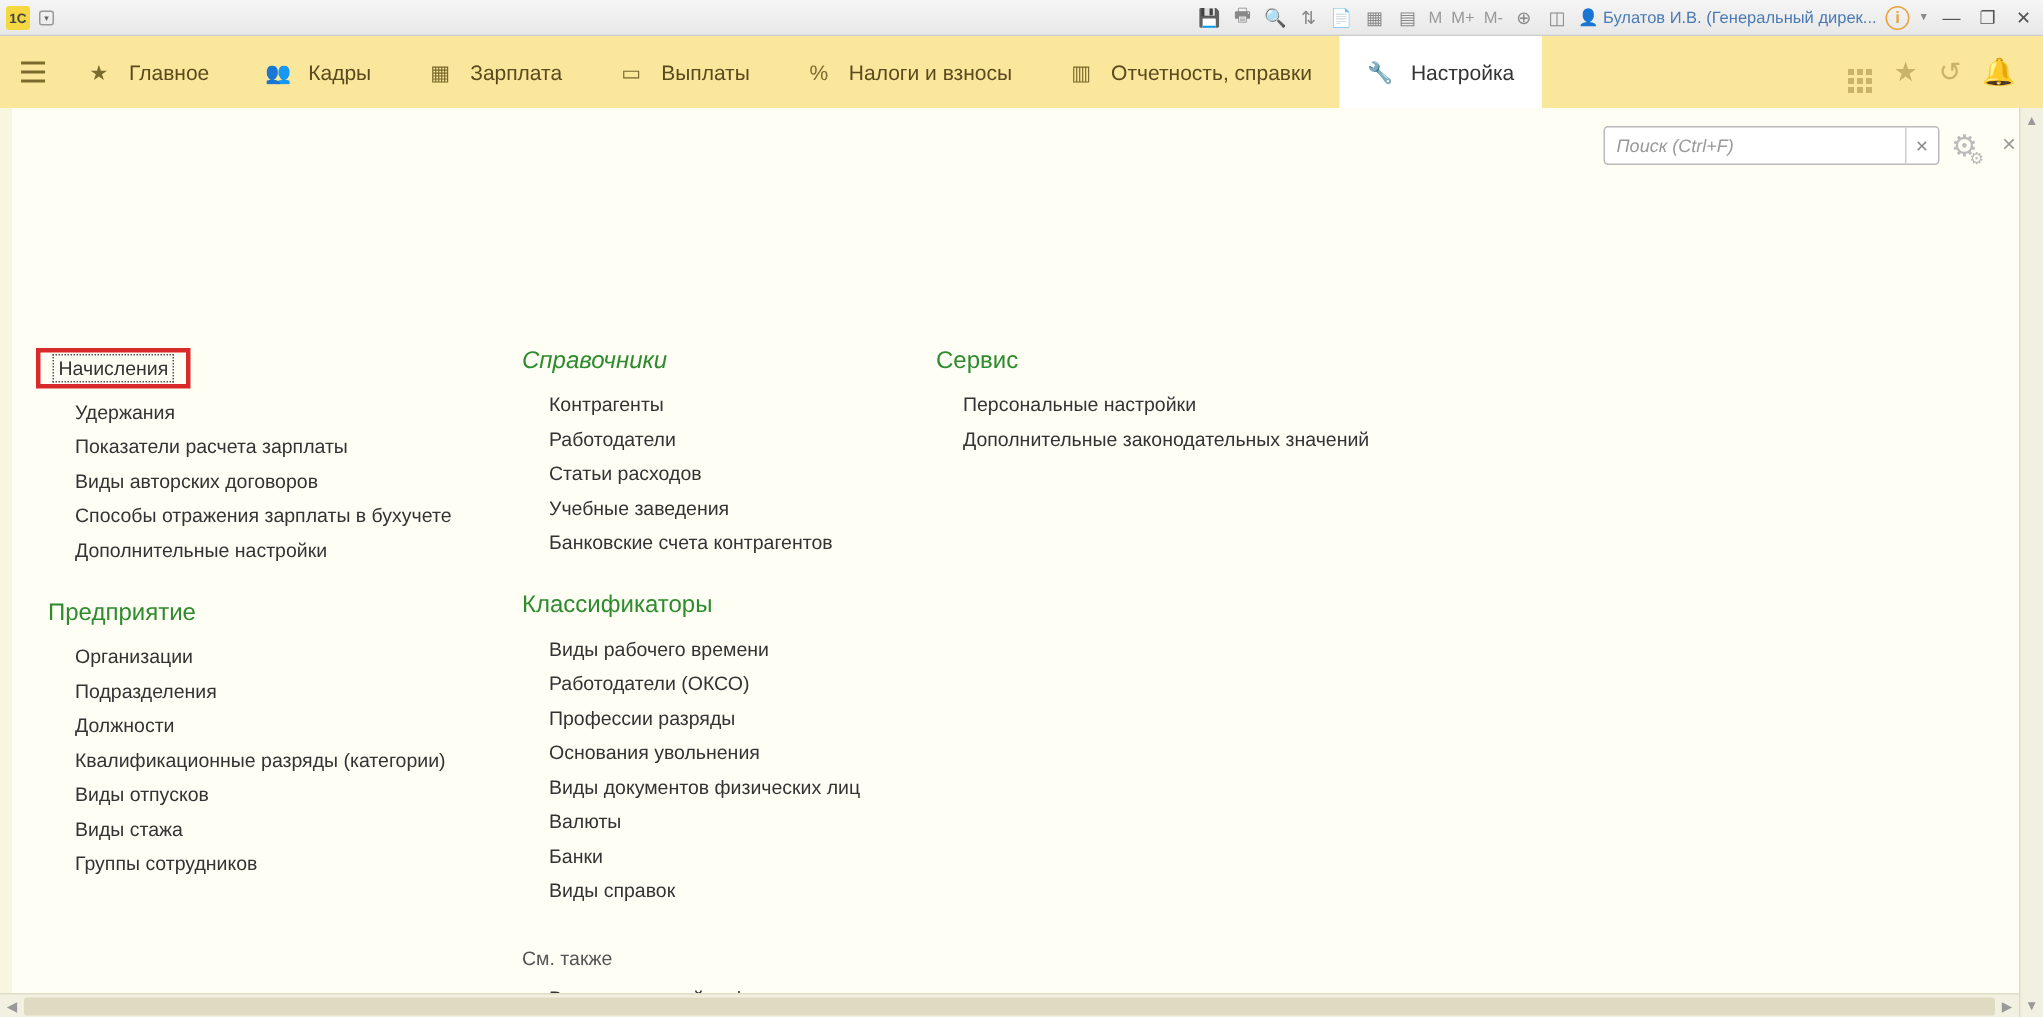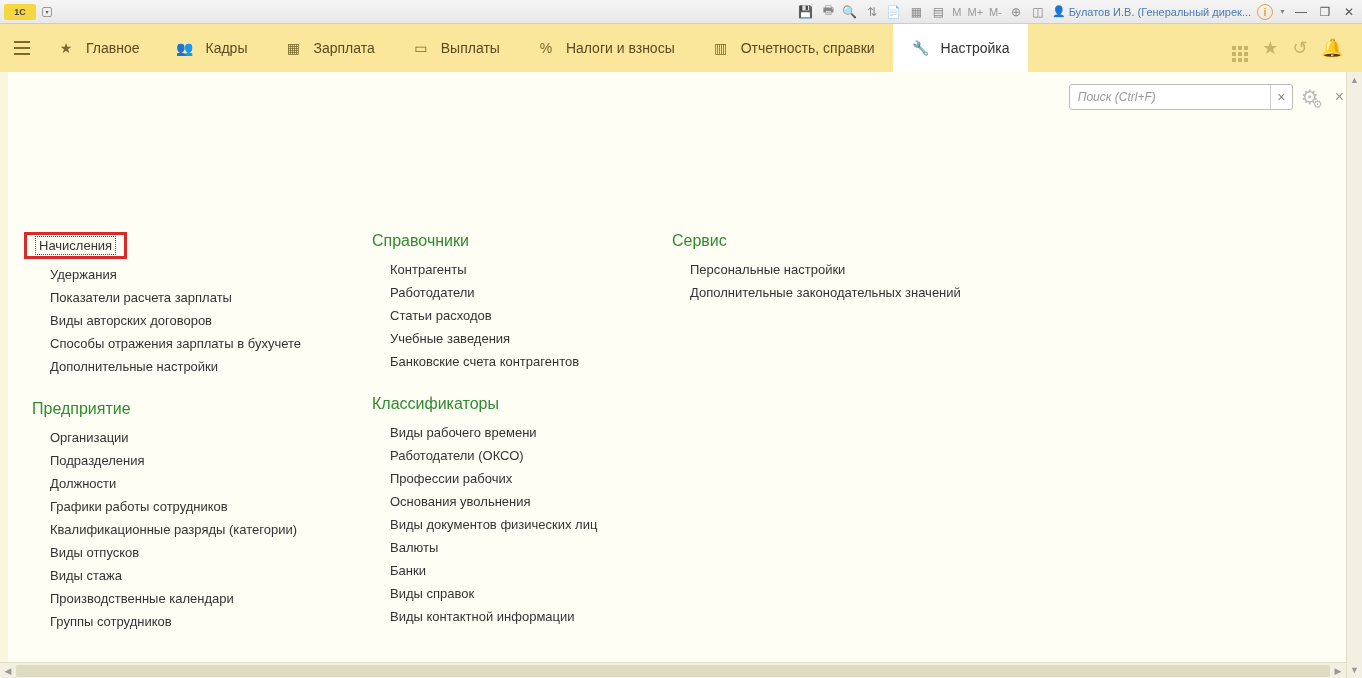--- a/index.html
+++ b/index.html
@@ -16,21 +16,21 @@
   height: 24px;
   background: linear-gradient(#f5f5f5, #e8e8e8);
   border-bottom: 1px solid #ccc;
   display: flex;
   align-items: center;
   padding: 0 4px;
   font-size: 11px;
 }
 .titlebar-left { display: flex; align-items: center; gap: 6px; flex: 1; }
 .titlebar-icon {
-  width: 32px; height: 16px;
+  width: 16px; height: 16px;
   background: #f5d742; border-radius: 2px;
   display: flex; align-items: center; justify-content: center;
   font-size: 9px; font-weight: bold; color: #444;
 }
 .titlebar-title { color: #666; }
 .titlebar-dropdown {
   width: 10px; height: 10px; border: 1px solid #999;
   border-radius: 2px; display: flex; align-items: center; justify-content: center;
   font-size: 6px; color: #666;
 }
@@ -75,21 +75,21 @@
 .search-wrap { display:flex;align-items:center;border:1px solid #bbb;border-radius:3px;background:#fff;height:26px; }
 .search-input { border:none;outline:none;padding:0 8px;width:200px;font-size:12px;color:#737373;font-style:italic; }
 .search-input::placeholder { color:#999;font-style:italic; }
 .search-clear { width:22px;height:24px;border-left:1px solid #ccc;display:flex;align-items:center;justify-content:center;color:#888;cursor:pointer;font-size:14px; }
 .gear-wrap { position:relative;color:#bbb;cursor:pointer;font-size:20px;display:flex;align-items:center; }
 .gear-small { position:absolute;right:-4px;bottom:-2px;font-size:11px; }
 .close-panel { color:#999;font-size:16px;cursor:pointer;margin-left:8px; }
 
 .columns {
   position:absolute;top:60px;left:20px;right:20px;bottom:0;
-  display:flex;gap:40px;
+  display:flex;gap:16px;
   overflow:auto;
 }
 .col { flex:0 0 auto; }
 .col1 { width:300px; }
 .col2 { width:260px; }
 .col3 { width:320px; }
 .group-title { color:#2e8b2e;font-size:16px;margin:26px 0 12px 0;padding-left:12px; }
 .group-title.first { margin-top:0; }
 .link-list { list-style:none;padding-left:30px; }
 .link-list li { margin:8px 0; }
@@ -233,49 +233,48 @@
           <li><a>Показатели расчета зарплаты</a></li>
           <li><a>Виды авторских договоров</a></li>
           <li><a>Способы отражения зарплаты в бухучете</a></li>
           <li><a>Дополнительные настройки</a></li>
         </ul>
       <div class="group-title">Предприятие</div>
       <ul class="link-list" id="c1g2">
           <li><a>Организации</a></li>
           <li><a>Подразделения</a></li>
           <li><a>Должности</a></li>
-          <li><a>Графики работы сотрудников</a></li>
           <li><a>Квалификационные разряды (категории)</a></li>
           <li><a>Виды отпусков</a></li>
           <li><a>Виды стажа</a></li>
-          <li><a>Производственные календари</a></li>
           <li><a>Группы сотрудников</a></li>
         </ul>
     </div>
 
     <div class="col col2">
-      <div class="group-title first" style="margin-top:100px;">Справочники</div>
+      <div class="group-title first" style="margin-top:100px;font-style:italic;">Справочники</div>
       <ul class="link-list" id="c2g1">
           <li><a>Контрагенты</a></li>
           <li><a>Работодатели</a></li>
           <li><a>Статьи расходов</a></li>
           <li><a>Учебные заведения</a></li>
           <li><a>Банковские счета контрагентов</a></li>
         </ul>
       <div class="group-title">Классификаторы</div>
       <ul class="link-list" id="c2g2">
           <li><a>Виды рабочего времени</a></li>
           <li><a>Работодатели (ОКСО)</a></li>
-          <li><a>Профессии рабочих</a></li>
+          <li><a>Профессии разряды</a></li>
           <li><a>Основания увольнения</a></li>
           <li><a>Виды документов физических лиц</a></li>
           <li><a>Валюты</a></li>
           <li><a>Банки</a></li>
           <li><a>Виды справок</a></li>
         </ul>
+      <div class="see-also">См. также</div>
       <ul class="link-list" id="c2g3">
           <li><a>Виды контактной информации</a></li>
         </ul>
     </div>
 
     <div class="col col3">
       <div class="group-title first" style="margin-top:100px;">Сервис</div>
       <ul class="link-list" id="c3g1">
           <li><a>Персональные настройки</a></li>
           <li><a>Дополнительные законодательных значений</a></li>

